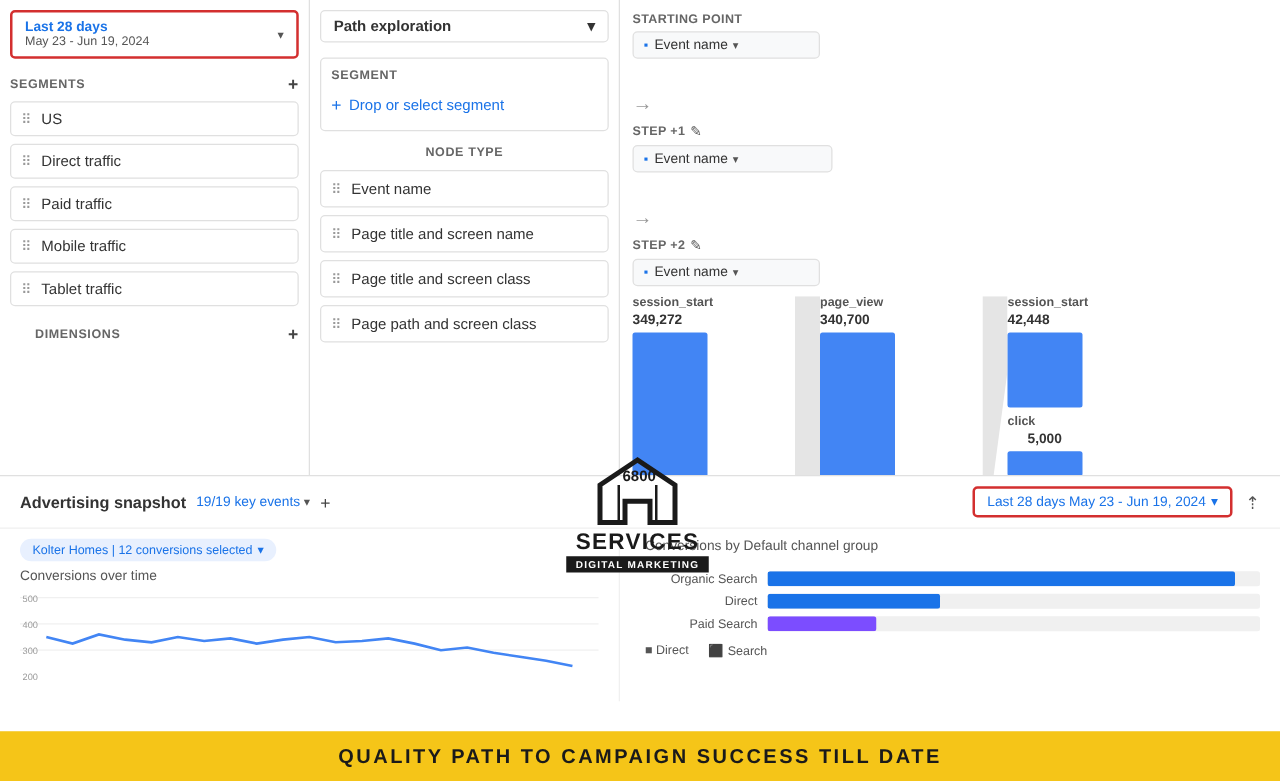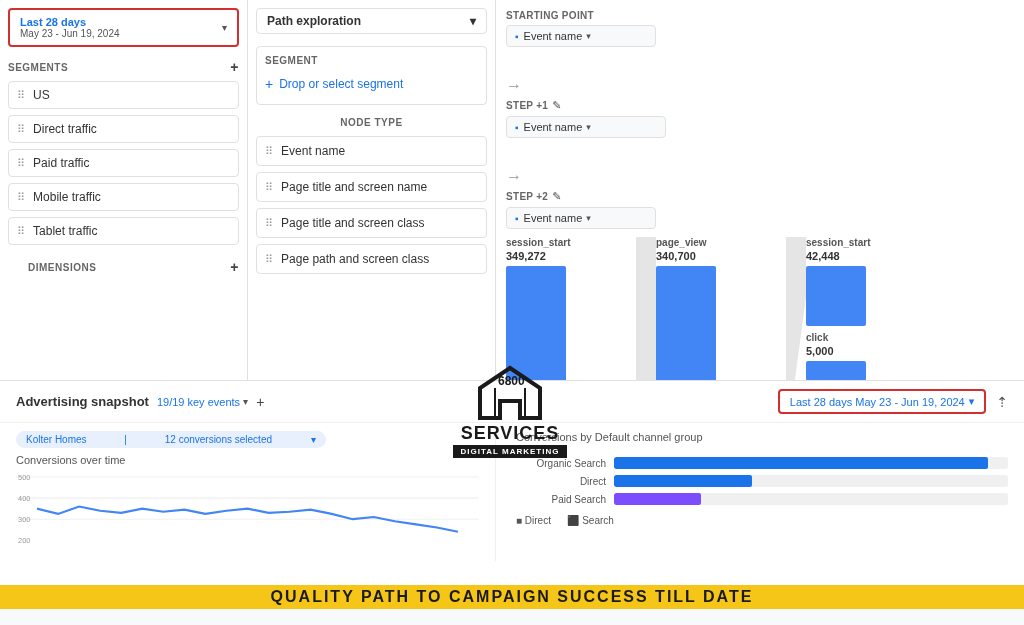--- a/index.html
+++ b/index.html
@@ -206,21 +206,20 @@
     }
     .kolter-badge {
       background: #e8f0fe;
       border-radius: 20px;
       padding: 3px 10px;
       font-size: 10px;
       color: #1a73e8;
       cursor: pointer;
       display: flex;
       align-items: center;
-      gap: 35px;
     }
 
     .line-chart {
       width: 100%;
       height: 80px;
     }
 
     .conversions-by-channel {
       flex: 1;
       padding-left: 20px;
@@ -234,21 +233,21 @@
     }
     .channel-label { font-size: 10px; color: #555; width: 90px; text-align: right; margin-right: 8px; }
     .channel-bar-track { flex: 1; height: 12px; background: #f0f0f0; border-radius: 2px; position: relative; overflow: hidden; }
     .channel-bar-fill { height: 100%; border-radius: 2px; }
 
     
     .bottom-banner {
       position: absolute;
       left: 0; top: 585px;
       width: 1024px;
-      height: 24px;
+      height: 41px;
       background: #f5c518;
       display: flex;
       align-items: center;
       justify-content: center;
     }
     .banner-text {
       font-size: 16px;
       font-weight: 900;
       color: #1a1a1a;
       letter-spacing: 2px;
@@ -418,21 +417,21 @@
         <polygon points="0,0 20,0 20,60 0,210" fill="#ccc" opacity="0.5"></polygon>
       </svg>
     </div>
 
     <div style="display:flex; flex-direction:column; width:150px;">
       <div style="font-size:10px; color:#555; font-weight:600; margin-bottom:2px;">session_start</div>
       <div style="font-size:11px; color:#333; font-weight:700; margin-bottom:4px;">42,448</div>
       <div style="background:#4285f4; width:60px; height:60px; border-radius:2px; margin-bottom:6px;"></div>
 
       <div style="font-size:10px; color:#555; font-weight:600; margin-bottom:2px;">click</div>
-      <div style="font-size:11px; color:#333; font-weight:700; margin-bottom:4px;">5,000</div>
+      <div style="font-size:11px; color:#333; font-weight:700; margin-bottom:4px;margin-left:16px;">5,000</div>
       <div style="background:#4285f4; width:60px; height:20px; border-radius:2px; margin-bottom:6px;"></div>
 
       <div style="font-size:10px; color:#555; font-weight:600; margin-bottom:2px;">first_visit</div>
       <div style="font-size:11px; color:#333; font-weight:700; margin-bottom:4px;">378</div>
       <div style="background:#4285f4; width:60px; height:8px; border-radius:2px; margin-bottom:8px;"></div>
 
     </div>
   </div>
 </div>
 

